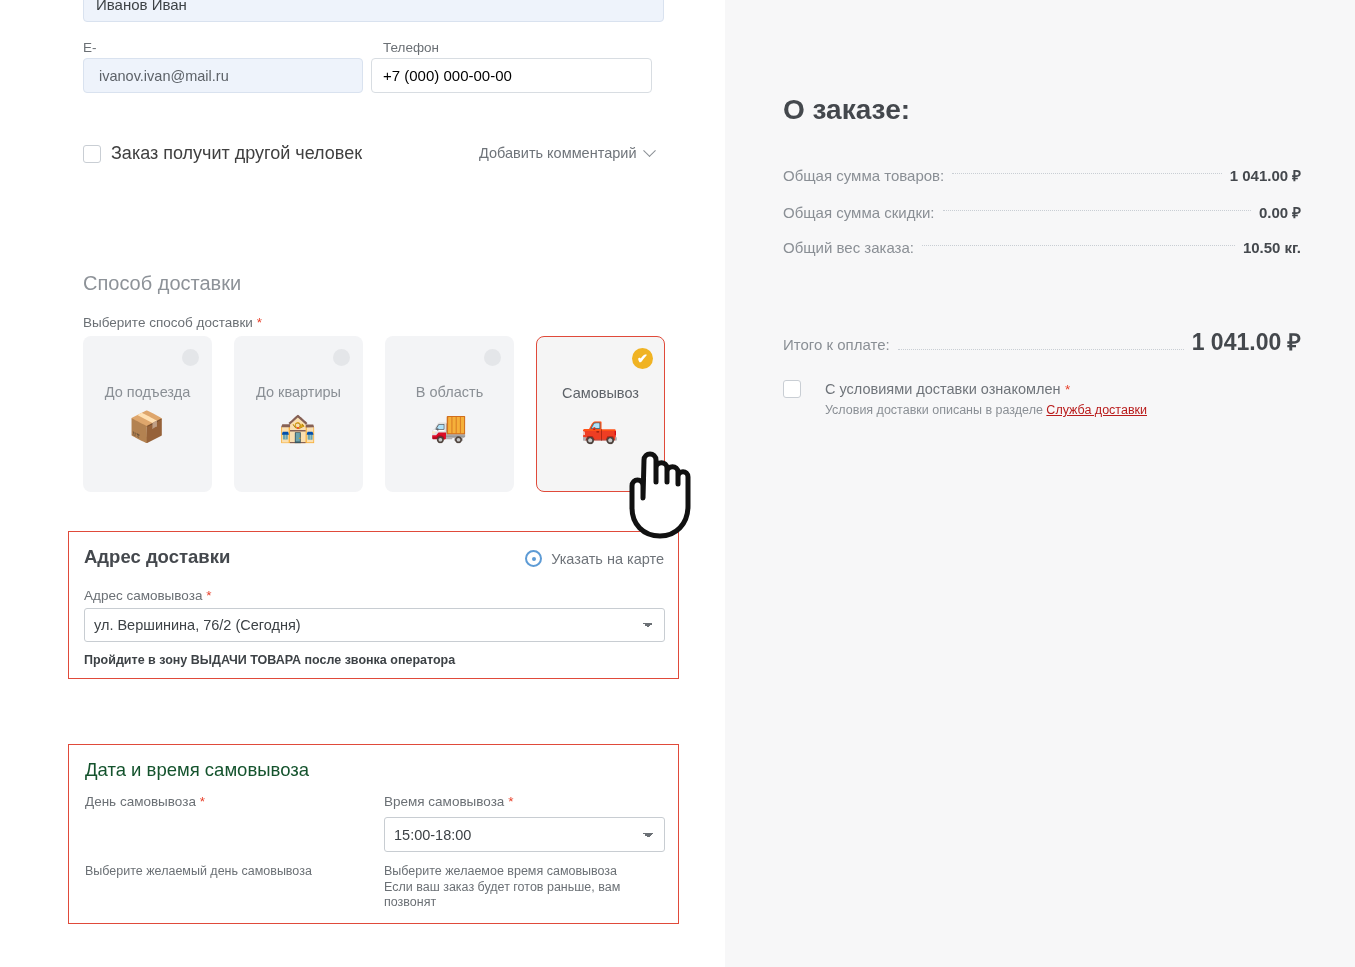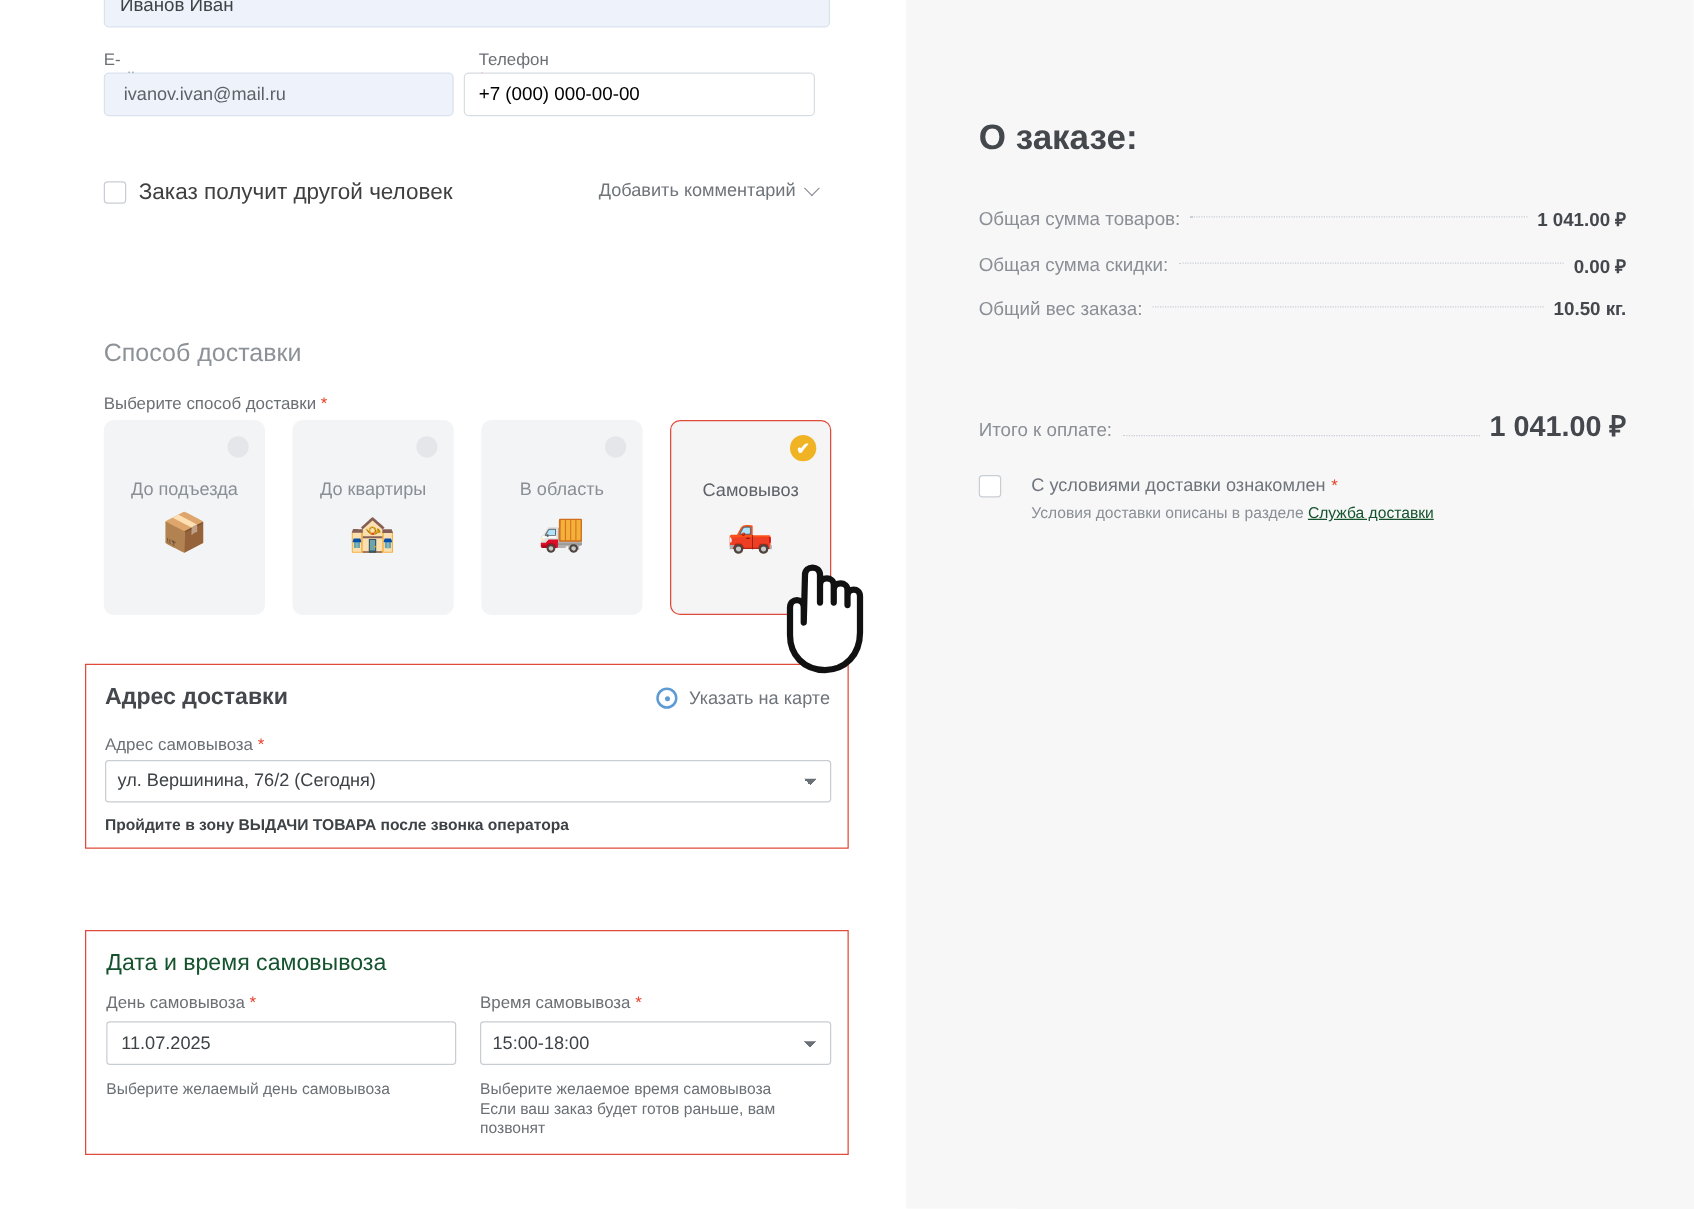--- a/index.html
+++ b/index.html
@@ -265,21 +265,21 @@
   #total-row .lbl { font-size: 15px; color: #8a8f95; white-space: nowrap; margin-top: 40px; }
   #total-row .dots { flex:1; border-bottom: 1px dotted #c9ced4; margin: 0 8px 6px 8px; height:1px; }
   #total-row .val { font-size: 23px; font-weight: bold; color: #44484d; white-space: nowrap; }
 
   .terms {
     position: absolute; left: 58px; top: 380px;
     display: flex; gap: 24px;
   }
   .terms .t1 { font-size: 14.5px; color: #6f747a; }
   .terms .t2 { font-size: 12.5px; color: #8a8f95; margin-top: 5px; }
-  .terms a { color: #14532d; text-decoration: underline; }
+  .terms a { color: #b91c1c; text-decoration: underline; }
 
   
   .cursor {
     position: absolute;
     left: 610px; top: 420px;
     width: 100px; height: 120px;
     pointer-events: none;
     z-index: 50;
   }
 </style>
@@ -370,23 +370,20 @@
       <div class="addr-hint">Пройдите в зону ВЫДАЧИ ТОВАРА после звонка оператора</div>
     </div>
 
     <div class="date-block">
       <h3>Дата и время самовывоза</h3>
 
       <div class="field-label day-label">
         <span>День самовывоза</span>
         <span class="req">*</span>
       </div>
-      <div class="day-input">
-        <span>11.07.2025</span>
-      </div>
       <div class="day-hint">Выберите желаемый день самовывоза</div>
 
       <div class="field-label time-label">
         <span>Время самовывоза</span>
         <span class="req">*</span>
       </div>
       <div class="time-wrap">
         <select class="sel">
           <option>15:00-18:00</option>
         </select>

